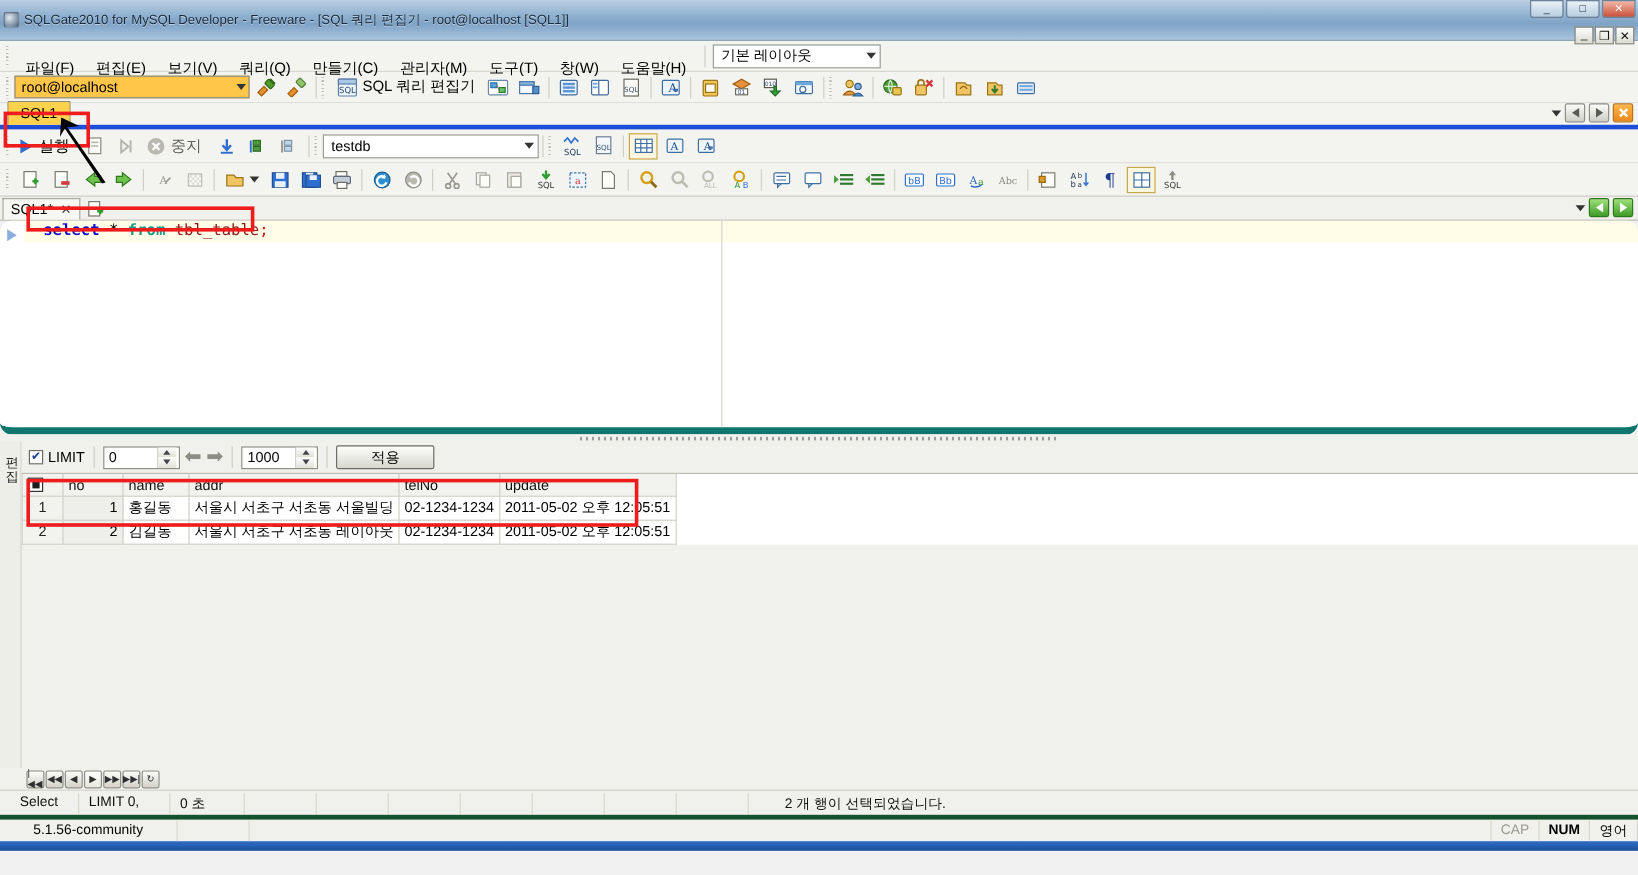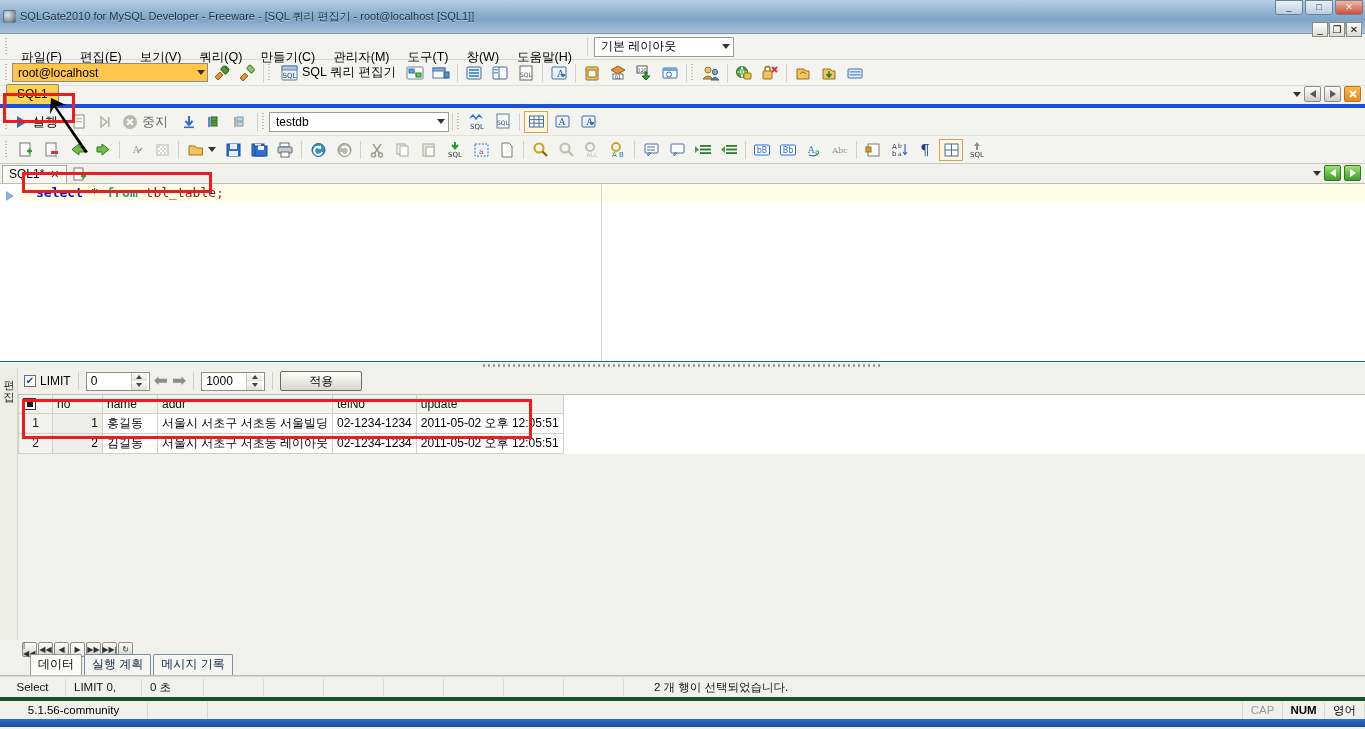--- a/index.html
+++ b/index.html
@@ -113,21 +113,21 @@
               padding-left: 4px; border-bottom: 1px solid #c8c8c0; }
 
   
   .edtabstrip { height: 20px; background: #f0f0ec; display:flex; align-items:flex-end;
                 padding-left: 2px; border-bottom: 1px solid #bdbdb4; position: relative; }
   .edtab { background: #f7f7f3; border: 1px solid #a9a9a0; border-bottom:none;
            padding: 1px 6px 2px 6px; font-size: 12px; display:flex; align-items:center; gap:6px; }
 
   
   .editor { position: relative; background: #fff; height: 178px; overflow: hidden;
-            border-bottom: 1px solid #0f766e; }
+            border-bottom: 6px solid #0f766e; border-radius: 10px; }
   .ed-gutter { position:absolute; left:0; top:0; width:20px; height:100%; background:#fff; }
   .ed-gutter .gtri { position:absolute; left:6px; top:7px; width:0;height:0;
         border-top:5px solid transparent;border-bottom:5px solid transparent;border-left:8px solid #8aaedd; }
   .ed-line1 { position:absolute; left:20px; top:0; right:0; height:18px; background:#fffde8; }
   .ed-vline { position:absolute; left:601px; top:0; width:1px; height:178px; background:#d6d6ce; }
   .code { position:absolute; left:36px; top:0px; height:18px; line-height:18px;
           font-family: "DejaVu Sans Mono", monospace; font-size: 13px; white-space: pre; }
   .k-sel { color:#1010c8; font-weight:bold; }
   .k-star { color:#000; }
   .k-from { color:#1f9a8a; font-weight:bold; }
@@ -859,25 +859,20 @@
     <div class="nbtn act">▶</div>
     <div class="nbtn">▶▶</div>
     <div class="nbtn">▶▶|</div>
     <div class="nbtn">↻</div>
     <div style="flex:1"></div>
     <div style="width:1000px;display:flex;align-items:center;justify-content:flex-start">
       
     </div>
   </div>
 
-  <div class="bottabs">
-    <div class="btab active">데이터</div>
-    <div class="btab">실행 계획</div>
-    <div class="btab">메시지 기록</div>
-  </div>
 
   <div class="statusbar">
     <div class="scell" style="width:66px;justify-content:center">Select</div>
     <div class="scell" style="width:76px">LIMIT 0,</div>
     <div class="scell" style="width:62px">0 초</div>
     <div class="scell" style="width:60px"></div>
     <div class="scell" style="width:60px"></div>
     <div class="scell" style="width:60px"></div>
     <div class="scell" style="width:60px"></div>
     <div class="scell" style="width:60px"></div>

